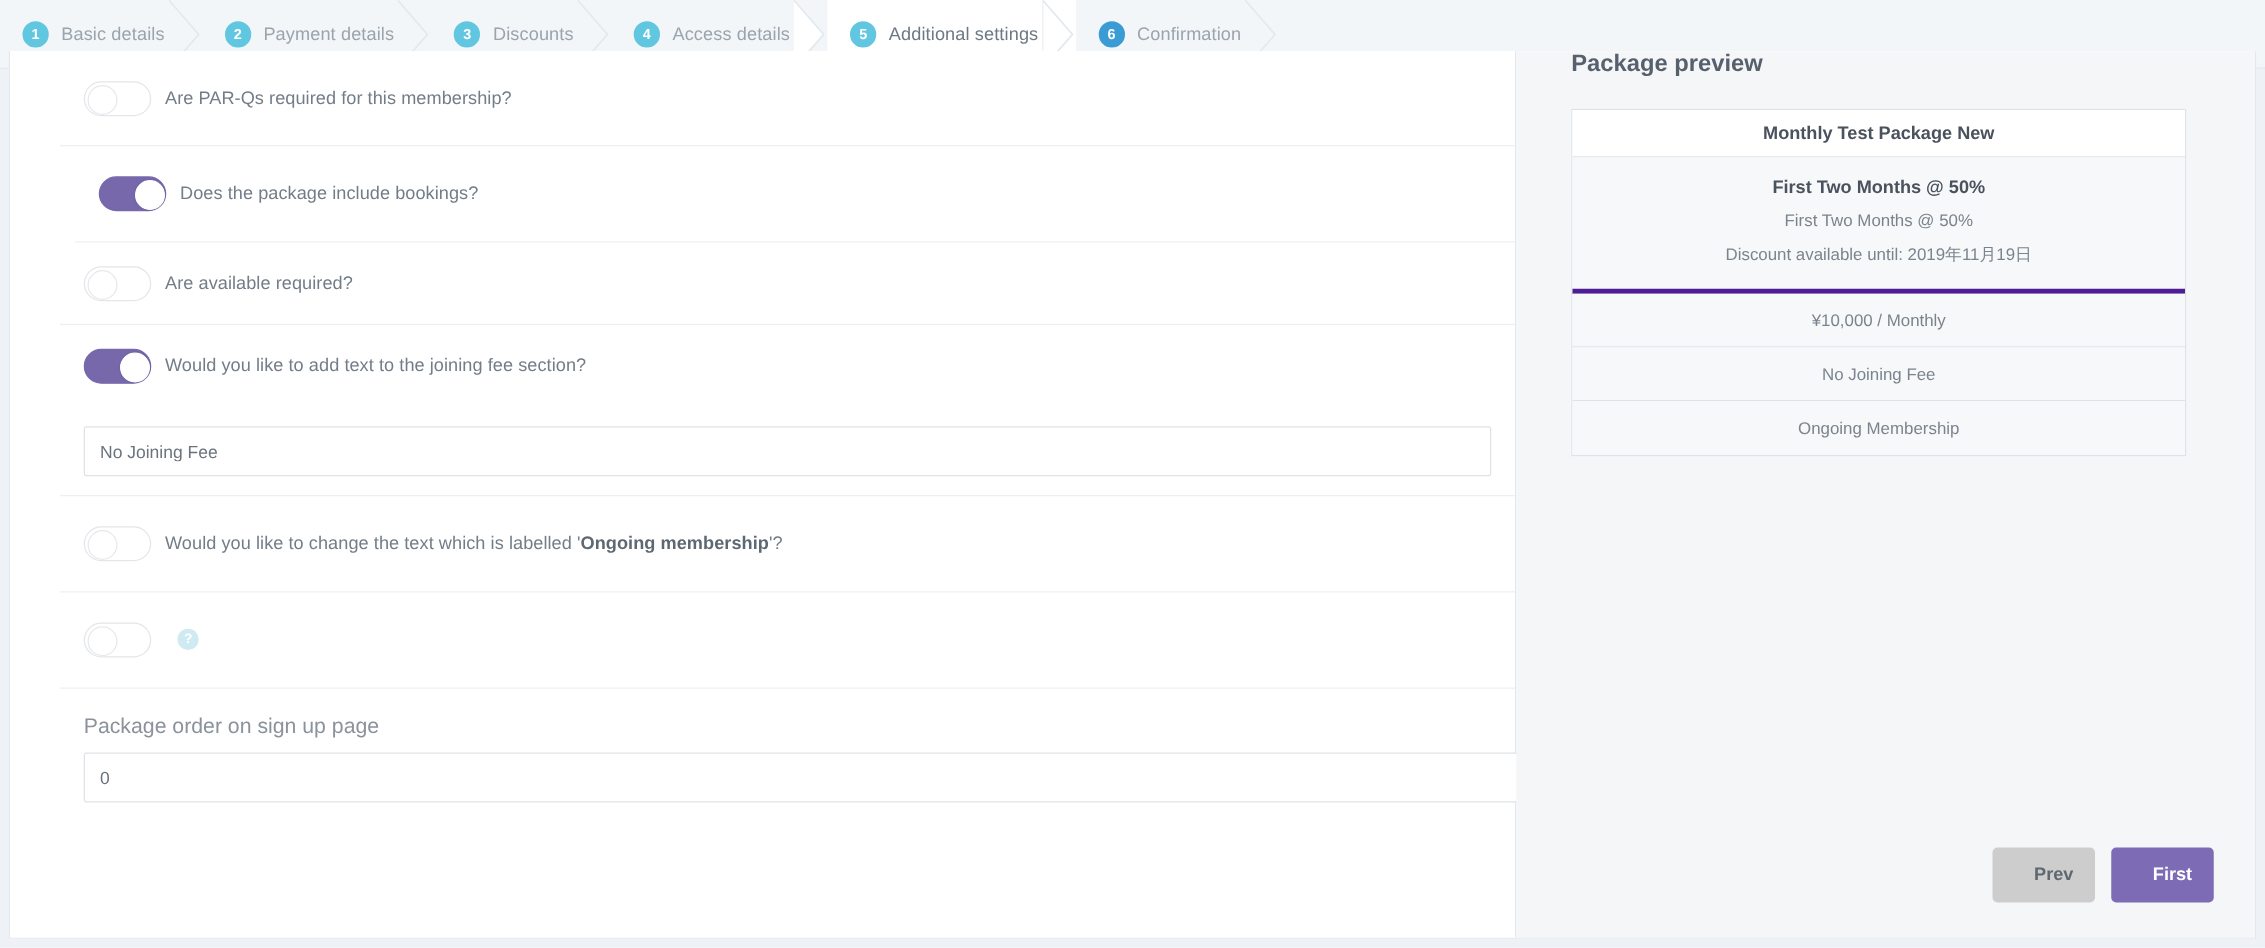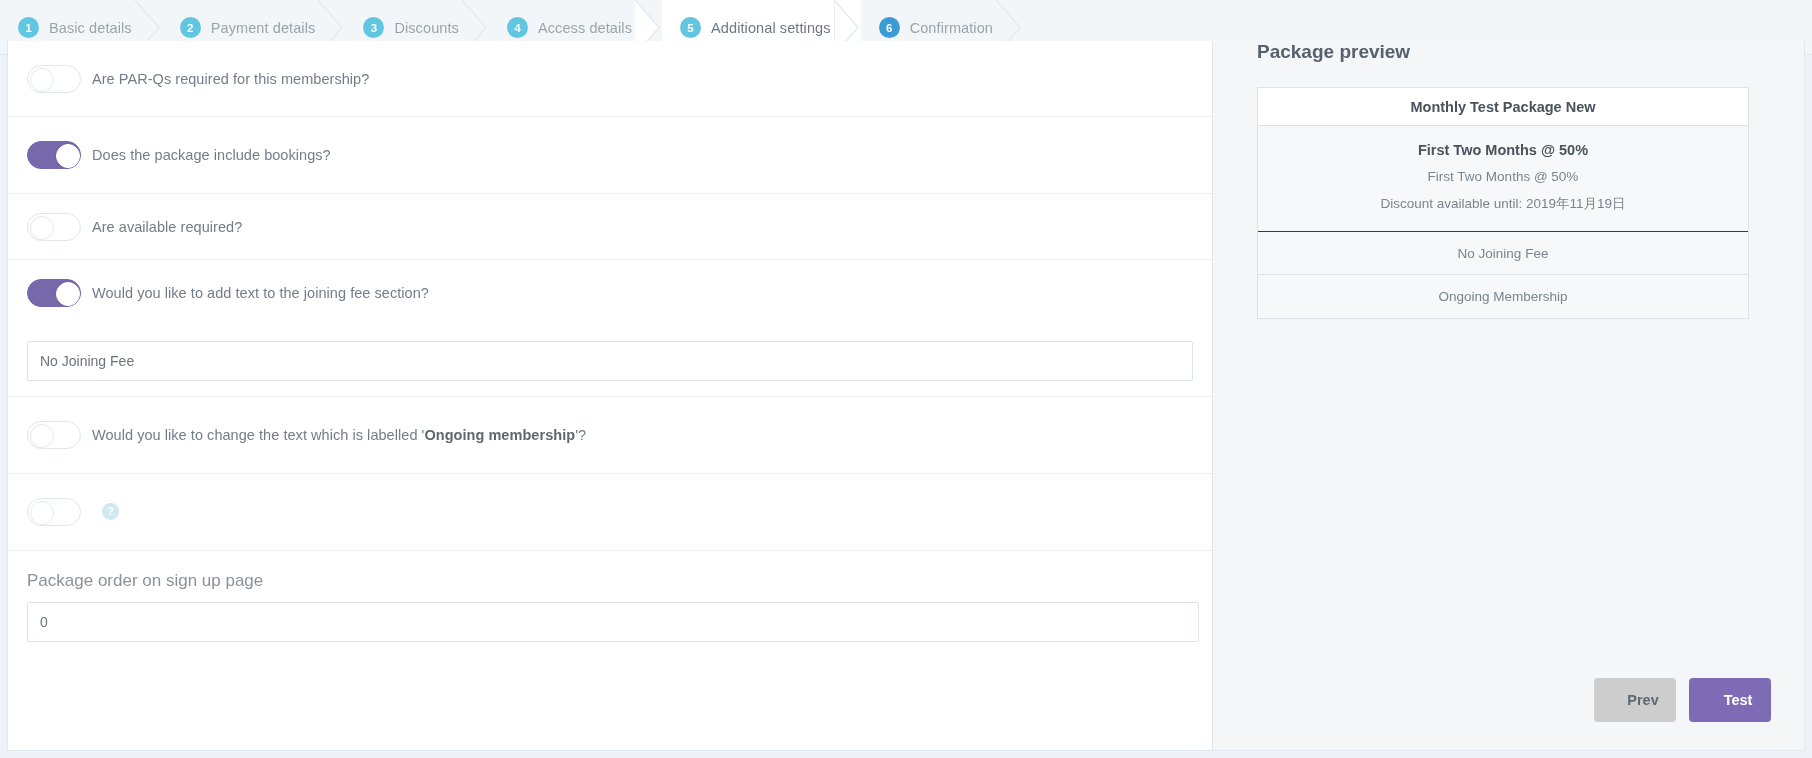--- a/index.html
+++ b/index.html
@@ -76,38 +76,39 @@
     border-top: none;
     display: flex;
   }
 
   .left-pane {
     width: 1205px;
     height: 100%;
     background: #ffffff;
     border-right: 1px solid #e3e8ee;
     position: relative;
+    padding-left: 40px;
   }
 
   .right-pane {
     flex: 1;
     background: #f5f6f8;
     position: relative;
   }
 
   
   .frow {
     position: relative;
     display: flex;
     align-items: center;
     padding-left: 19px;
     border-bottom: 1px solid #edf0f3;
   }
   .frow.h76 { height: 76px; }
-  .frow.h77 { height: 77px; }
+  .frow.h77 { height: 77px; margin-left: 12px; }
 
   .toggle {
     position: relative;
     width: 54px; height: 28px;
     border-radius: 14px;
     flex: none;
     margin-right: 11px;
     background: #ffffff;
     border: 1px solid #e2e6ea;
   }
@@ -202,21 +203,21 @@
     align-items: center;
     justify-content: center;
     font-size: 14.5px;
     font-weight: bold;
     color: #49525d;
     background: #ffffff;
     border-bottom: 1px solid #dfe3e7;
   }
   .pp-disc {
     background: #f7f8f9;
-    border-bottom: 1px solid #4c1d95;
+    border-bottom: 4px solid #4c1d95;
     padding: 16px 10px 18px 10px;
     text-align: center;
   }
   .pp-disc .d1 {
     font-size: 14.5px;
     font-weight: bold;
     color: #49525d;
     margin-bottom: 11px;
   }
   .pp-disc .d2 {
@@ -378,23 +379,24 @@
 
       <div class="pp-card">
         <div class="pp-head">Monthly Test Package New</div>
 
         <div class="pp-disc">
           <div class="d1">First Two Months @ 50%</div>
           <div class="d2">First Two Months @ 50%</div>
           <div class="d3">Discount available until: 2019年11月19日</div>
         </div>
 
+        <div class="pp-row">¥10,000 / Monthly</div>
         <div class="pp-row">No Joining Fee</div>
         <div class="pp-row last">Ongoing Membership</div>
       </div>
 
       <div class="footer">
         <button class="btn btn-prev">Prev</button>
-        <button class="btn btn-next">Test</button>
+        <button class="btn btn-next">First</button>
       </div>
     </div>
   </div>
 </div>
 
 </body></html>

